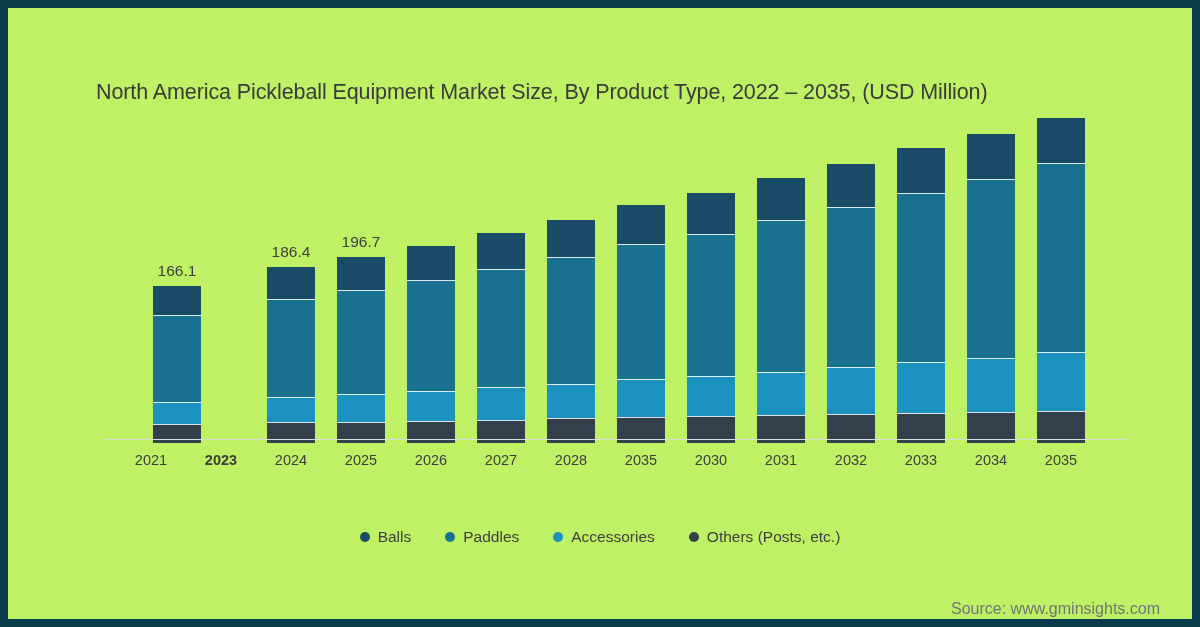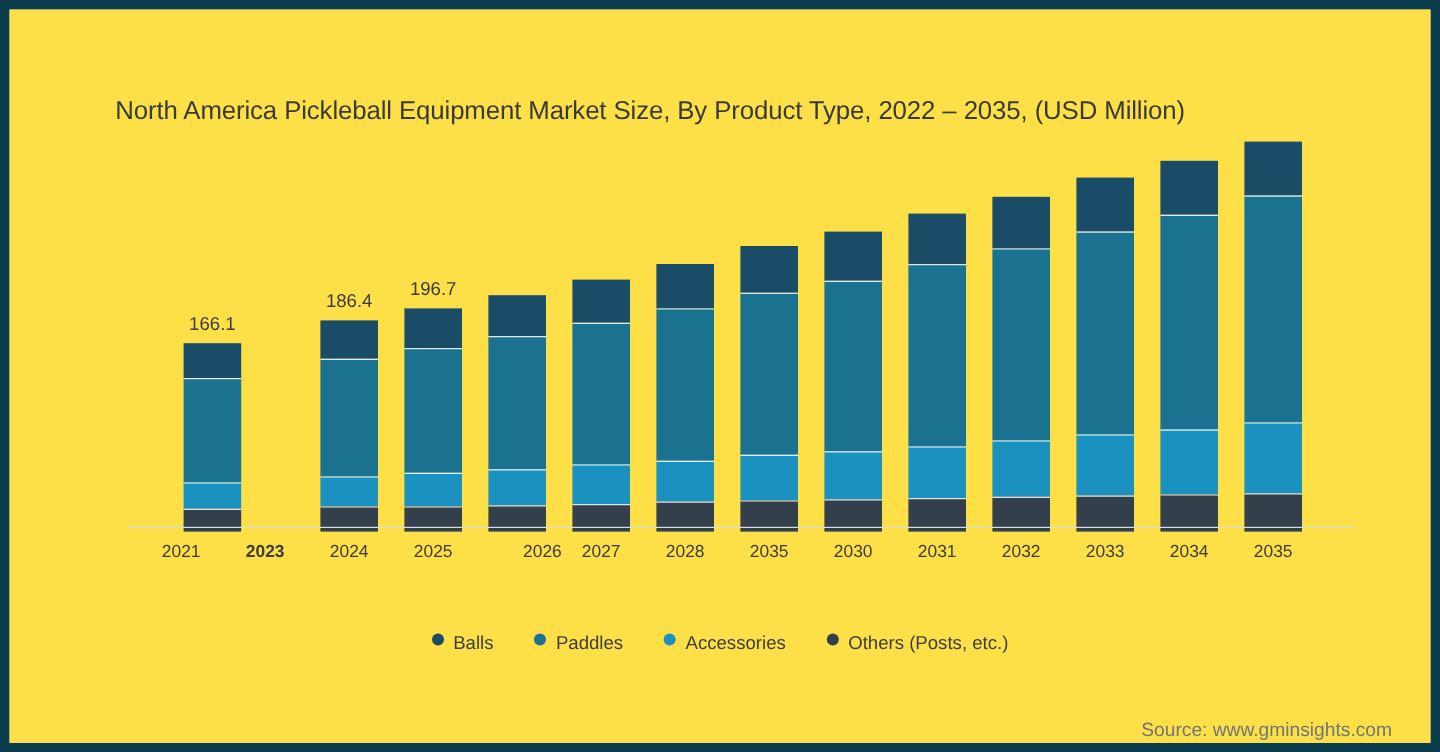--- a/index.html
+++ b/index.html
@@ -18,21 +18,21 @@
     width: 1200px;
     height: 627px;
     box-sizing: border-box;
     background: #ffffff;
     border: 8px solid #0b3d4c;
   }
   #inner {
     position: relative;
     width: 100%;
     height: 100%;
-    background: #fde047;
+    background: #bef264;
   }
   #chart-title {
     position: absolute;
     left: 88px;
     top: 72px;
     width: 1030px;
     font-size: 21.5px;
     color: #3a3a3a;
     letter-spacing: -0.1px;
     white-space: nowrap;
@@ -92,20 +92,21 @@
     left: 0;
     top: 520px;
     width: 100%;
     display: flex;
     justify-content: center;
     align-items: center;
     gap: 34px;
   }
   .legend-item {
     display: flex;
+    align-items: center;
     gap: 8px;
     font-size: 15.5px;
     color: #3d3d3d;
   }
   .legend-dot {
     width: 10px;
     height: 10px;
     border-radius: 50%;
     display: inline-block;
     flex: none;
@@ -256,21 +257,21 @@
           <span>Others (Posts, etc.)</span>
         </div>
       </div>
 
     <div id="source">Source: www.gminsights.com</div>
 
   <div class="x-label" style="left: 108px;">2021</div>
       <div class="x-label" style="left: 178px; font-weight: bold;">2023</div>
       <div class="x-label" style="left: 248px;">2024</div>
       <div class="x-label" style="left: 318px;">2025</div>
-      <div class="x-label" style="left: 409px;">2026</div>
+      <div class="x-label" style="left: 388px;">2026</div>
       <div class="x-label" style="left: 458px;">2027</div>
       <div class="x-label" style="left: 528px;">2028</div>
       <div class="x-label" style="left: 598px;">2035</div>
       <div class="x-label" style="left: 668px;">2030</div>
       <div class="x-label" style="left: 738px;">2031</div>
       <div class="x-label" style="left: 808px;">2032</div>
       <div class="x-label" style="left: 878px;">2033</div>
       <div class="x-label" style="left: 948px;">2034</div>
       <div class="x-label" style="left: 1018px;">2035</div>
     </div>

